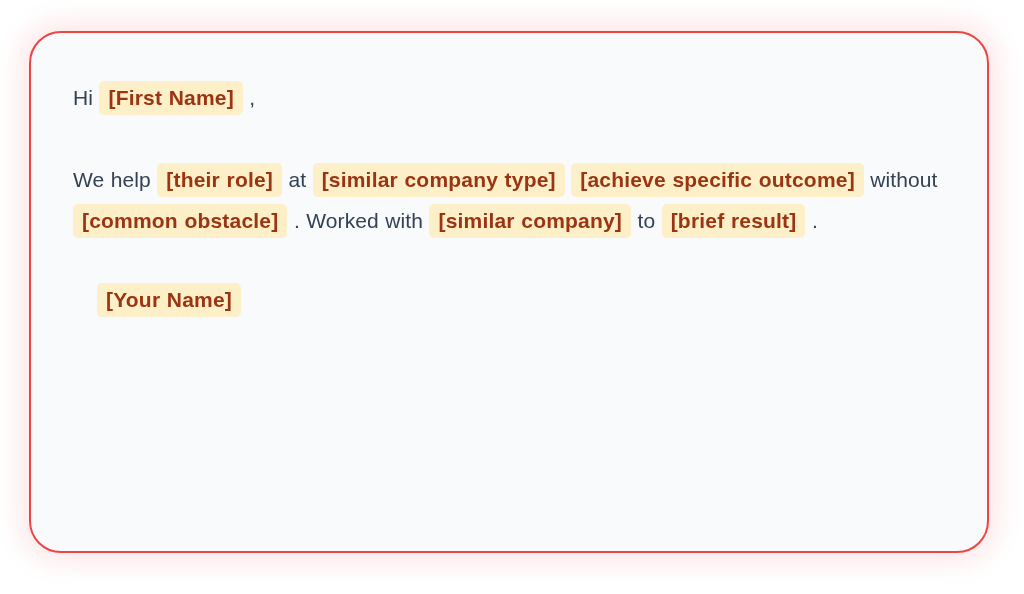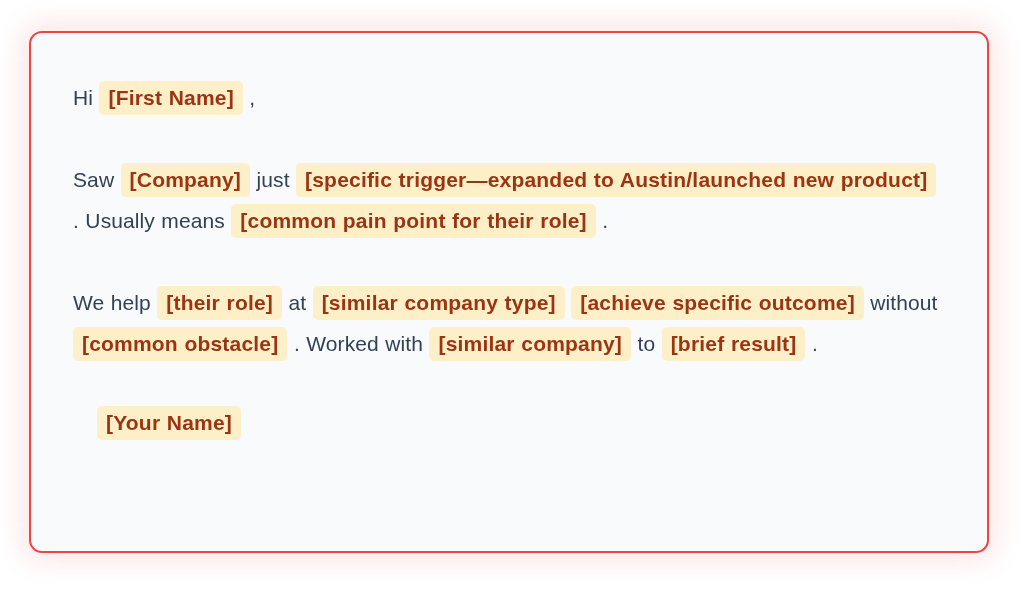--- a/index.html
+++ b/index.html
@@ -27,21 +27,21 @@
 
   .email-card {
     position: absolute;
     left: 29px;
     top: 31px;
     width: 960px;
     height: 522px;
     box-sizing: border-box;
     background: #f8fafc;
     border: 2.5px solid #ef4444;
-    border-radius: 13px;
+    border-radius: 32px;
     box-shadow: 0 0 26px 9px rgba(239, 68, 68, 0.13);
     padding: 44px 40px 40px 42px;
     overflow: hidden;
   }
 
   .email-body {
     font-size: 21px;
     line-height: 41px;
     color: #334155;
     letter-spacing: 0.1px;
@@ -80,21 +80,20 @@
 </head>
 <body>
 
 <div class="stage">
 
   <div class="email-card">
     <div class="email-body">
 
       <p class="para"><span class="txt">Hi</span> <span class="ph">[First Name]</span> <span class="txt">,</span></p>
 
-      <p class="para"><span class="txt">Saw</span> <span class="ph">[Company]</span> <span class="txt">just</span> <span class="ph">[specific trigger—expanded to Austin/launched new product]</span> <span class="txt">. Usually means</span> <span class="ph">[common pain point for their role]</span> <span class="txt">.</span></p>
 
       <p class="para"><span class="txt">We help</span> <span class="ph">[their role]</span> <span class="txt">at</span> <span class="ph">[similar company type]</span> <span class="ph">[achieve specific outcome]</span> <span class="txt">without</span> <span class="ph">[common obstacle]</span> <span class="txt">. Worked with</span> <span class="ph">[similar company]</span> <span class="txt">to</span> <span class="ph">[brief result]</span> <span class="txt">.</span></p>
 
 
       <p class="para signature"><span class="ph">[Your Name]</span></p>
 
     </div>
   </div>
 
 </div>

